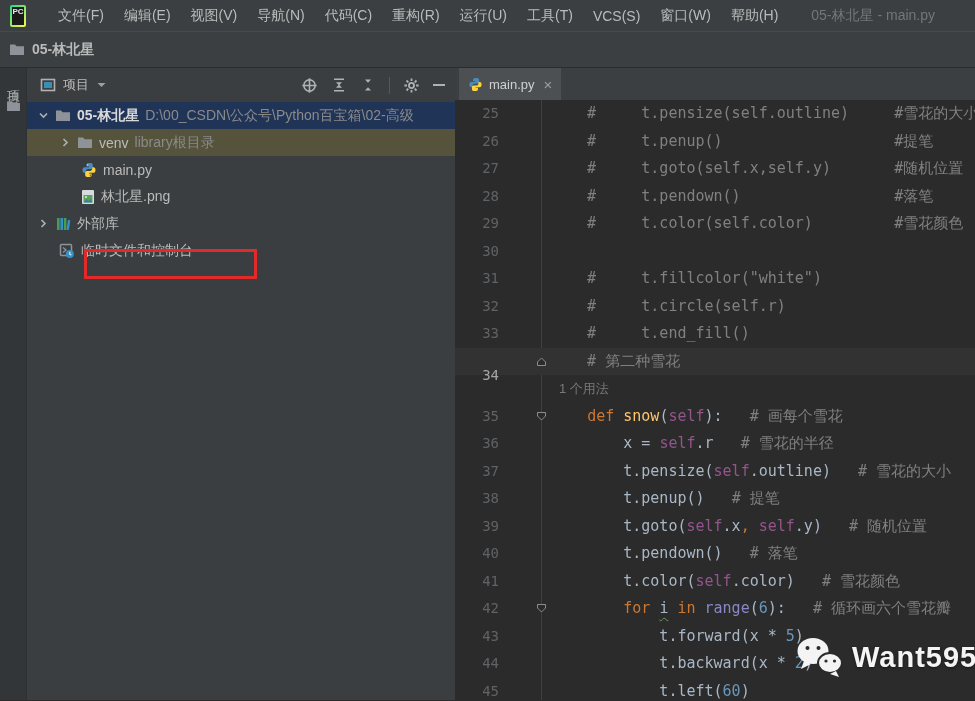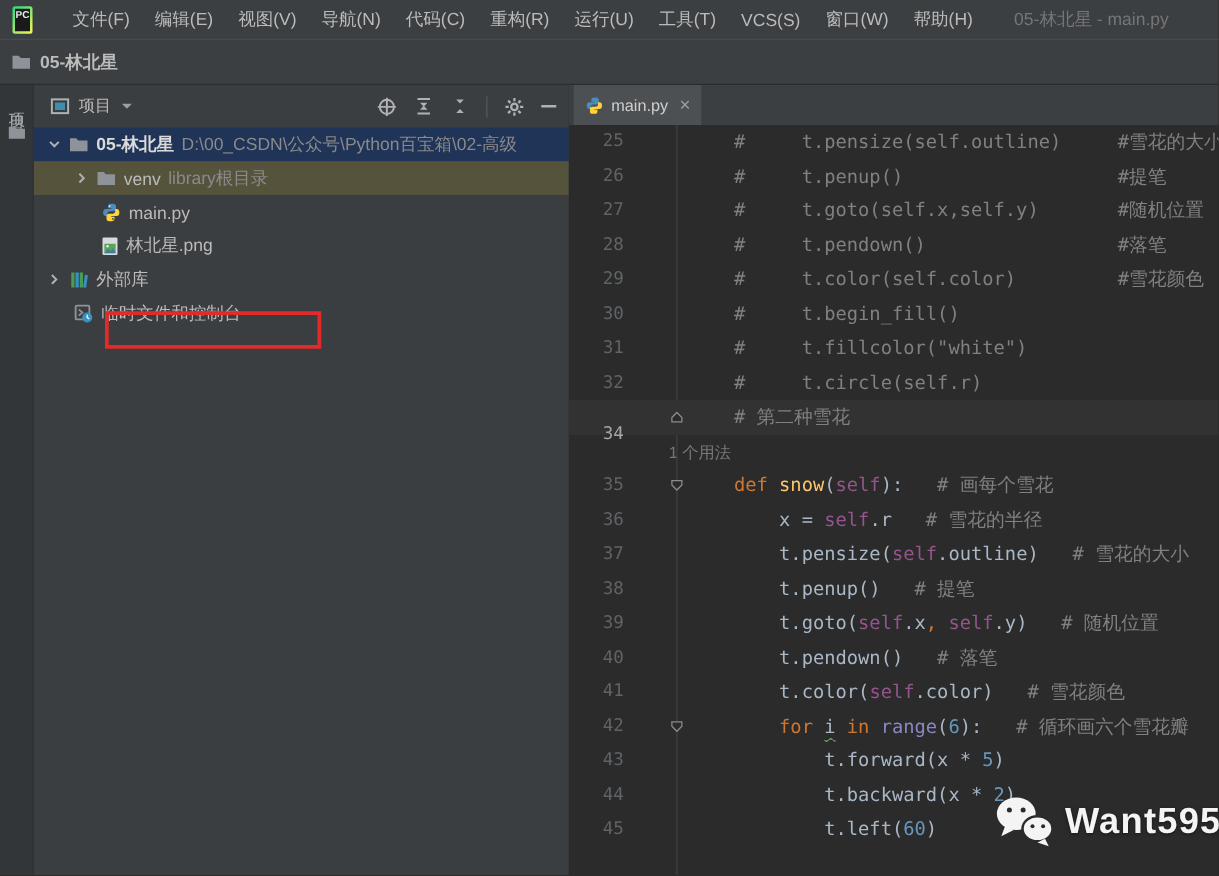--- a/index.html
+++ b/index.html
@@ -62,21 +62,21 @@
 
   .codewrap { position:relative; flex:1; overflow:hidden;
               font-family:"DejaVu Sans Mono", monospace; font-size:15px; }
   .gutterline { position:absolute; left:86px; top:0; bottom:0; width:1px; background:#3E4143; }
   .code-line { position:relative; height:27.5px; line-height:27.5px; white-space:pre; }
   .code-line.current { background:#323232; }
   .lnum { position:absolute; left:0; width:44px; text-align:right; color:#606366; font-size:14px; }
   .current .lnum { color:#A5A5A5;margin-top:14px; }
   .fold { position:absolute; left:80px; top:7px; }
   .ctext { position:absolute; left:96px; white-space:pre; }
-  .inlay-line { height:27.5px; line-height:27.5px; padding-left:80px; color:#787878;
+  .inlay-line { height:27.5px; line-height:27.5px; padding-left:104px; color:#787878;
                 font-size:13px; font-family:"Liberation Sans",sans-serif; }
   .tok-plain { color:#A9B7C6; }
   .tok-cmt { color:#808080; }
   .tok-kw { color:#CC7832; }
   .tok-fn { color:#FFC66D; }
   .tok-self { color:#94558D; }
   .tok-num { color:#6897BB; }
   .tok-builtin { color:#8888C6; }
   .tok-warn { color:#A9B7C6; text-decoration:underline wavy #6E9955 1px; text-underline-offset:4px; }
 
@@ -281,23 +281,24 @@
         </div>
       </div>
       <div class="codewrap">
         <div class="gutterline"></div>
         <div id="lines">
             <div class="code-line"><span class="lnum">25</span><span class="ctext"><span class="tok-cmt">    #     t.pensize(self.outline)     #雪花的大小</span></span></div>
             <div class="code-line"><span class="lnum">26</span><span class="ctext"><span class="tok-cmt">    #     t.penup()                   #提笔</span></span></div>
             <div class="code-line"><span class="lnum">27</span><span class="ctext"><span class="tok-cmt">    #     t.goto(self.x,self.y)       #随机位置</span></span></div>
             <div class="code-line"><span class="lnum">28</span><span class="ctext"><span class="tok-cmt">    #     t.pendown()                 #落笔</span></span></div>
             <div class="code-line"><span class="lnum">29</span><span class="ctext"><span class="tok-cmt">    #     t.color(self.color)         #雪花颜色</span></span></div>
-            <div class="code-line"><span class="lnum">30</span><span class="ctext"><span class="tok-cmt">    #     t.begin_fill()</span></span></div>
+            <div class="code-line"><span class="lnum">30</span></div>
             <div class="code-line"><span class="lnum">31</span><span class="ctext"><span class="tok-cmt">    #     t.fillcolor("white")</span></span></div>
             <div class="code-line"><span class="lnum">32</span><span class="ctext"><span class="tok-cmt">    #     t.circle(self.r)</span></span></div>
+            <div class="code-line"><span class="lnum">33</span><span class="ctext"><span class="tok-cmt">    #     t.end_fill()</span></span></div>
             <div class="code-line current"><span class="lnum">34</span><span class="fold"><svg width="13" height="13" viewBox="0 0 13 13">
                   <path d="M2.5 7 L6.5 3 L10.5 7 V10.5 H2.5 Z" fill="#2B2B2B" stroke="#8C8C8C"></path>
                 </svg></span><span class="ctext"><span class="tok-cmt">    # 第二种雪花</span></span></div>
             <div class="inlay-line">1 个用法</div>
             <div class="code-line"><span class="lnum">35</span><span class="fold"><svg width="13" height="13" viewBox="0 0 13 13">
                   <path d="M2.5 6 L6.5 10 L10.5 6 V2.5 H2.5 Z" fill="#2B2B2B" stroke="#8C8C8C"></path>
                 </svg></span><span class="ctext"><span class="tok-plain">    </span><span class="tok-kw">def </span><span class="tok-fn">snow</span><span class="tok-plain">(</span><span class="tok-self">self</span><span class="tok-plain">):   </span><span class="tok-cmt"># 画每个雪花</span></span></div>
             <div class="code-line"><span class="lnum">36</span><span class="ctext"><span class="tok-plain">        x = </span><span class="tok-self">self</span><span class="tok-plain">.r   </span><span class="tok-cmt"># 雪花的半径</span></span></div>
             <div class="code-line"><span class="lnum">37</span><span class="ctext"><span class="tok-plain">        t.pensize(</span><span class="tok-self">self</span><span class="tok-plain">.outline)   </span><span class="tok-cmt"># 雪花的大小</span></span></div>
             <div class="code-line"><span class="lnum">38</span><span class="ctext"><span class="tok-plain">        t.penup()   </span><span class="tok-cmt"># 提笔</span></span></div>

